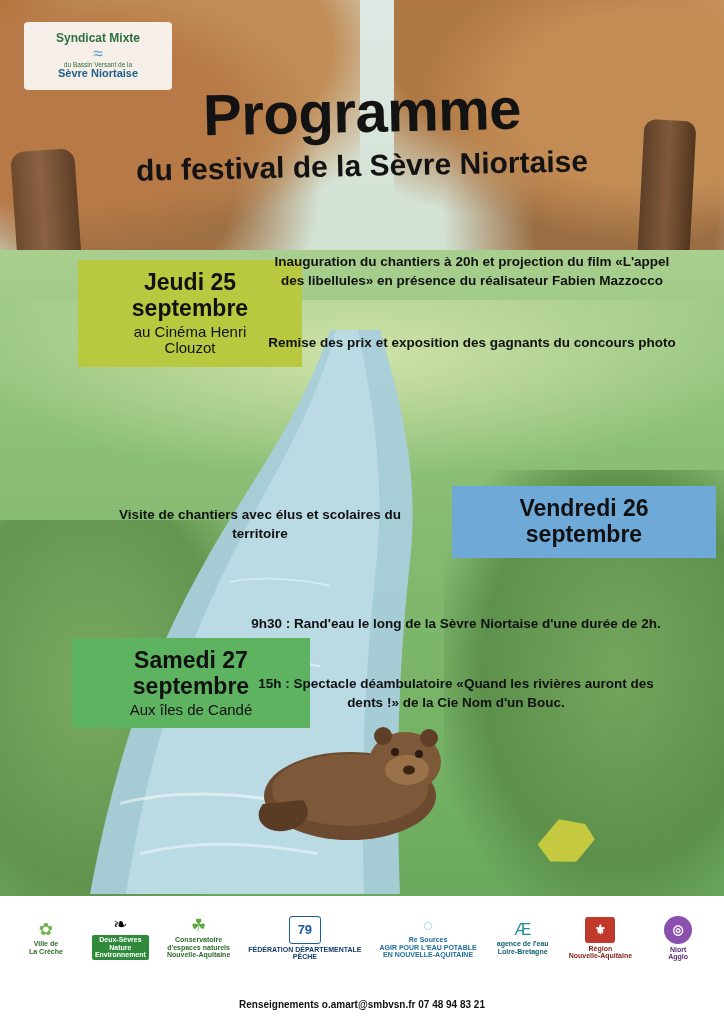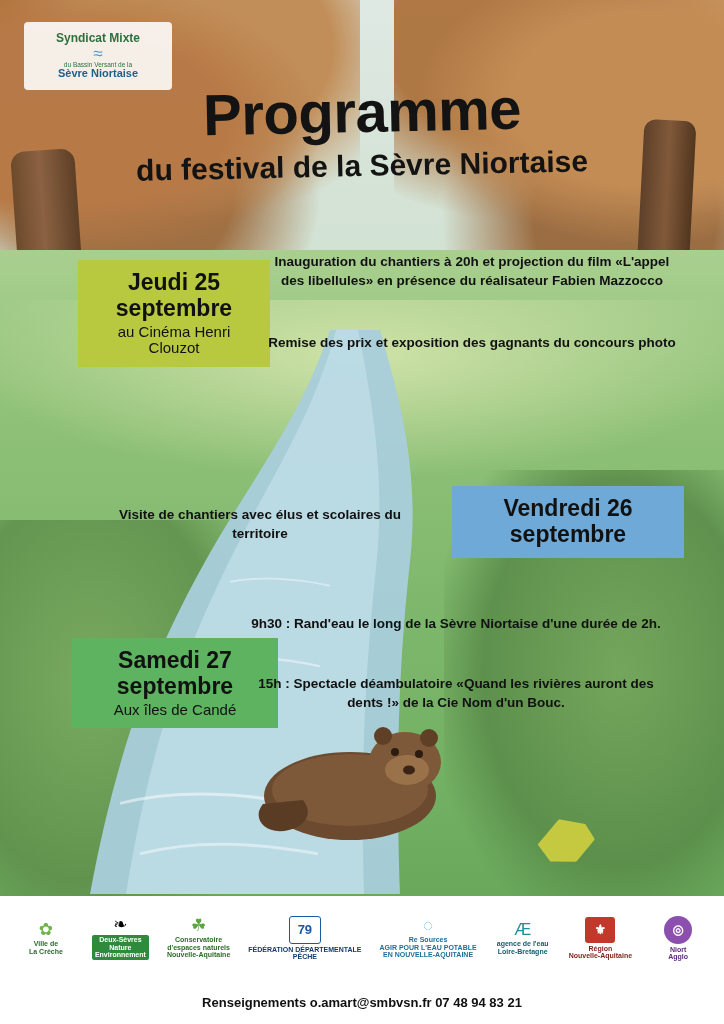--- a/index.html
+++ b/index.html
@@ -181,21 +181,21 @@
     font-weight: 700;
     color: #131313;
     transform: rotate(-1.2deg);
     margin-top: 4px;
   }
 
   
   .day {
     position: absolute;
     text-align: center;
-    padding: 10px 14px;
+    padding: 10px 30px;
     line-height: 1.12;
   }
   .day .big {
     font-size: 23px;
     font-weight: 700;
     color: #111;
     display: block;
   }
   .day .small {
     font-size: 15px;
@@ -283,21 +283,21 @@
     font-size: 13px; font-weight: 800; color: #fff;
   }
   .p-region .badge { background: #c0392b; }
   .p-niort .badge { background: #8b4fae; border-radius: 50%; width: 28px; height: 28px; }
   .p-peche .badge { background: #ffffff; color:#1a5aa0; border: 1px solid #1a5aa0; }
 
   .contact {
     position: absolute;
     left: 0; right: 0; bottom: 14px;
     text-align: center;
-    font-size: 13px;
+    font-size: 10px;
     font-weight: 700;
     color: #111;
   }
 </style>
 </head>
 <body>
 
 <div class="poster">
 
   <div class="bg">

